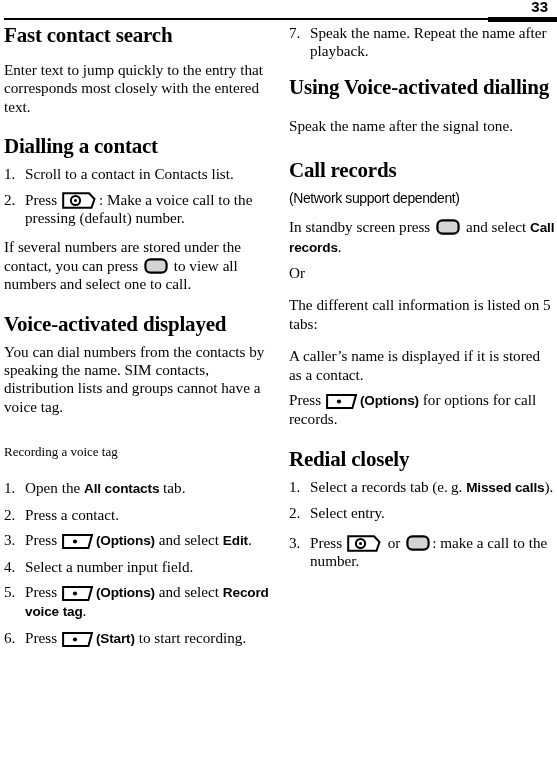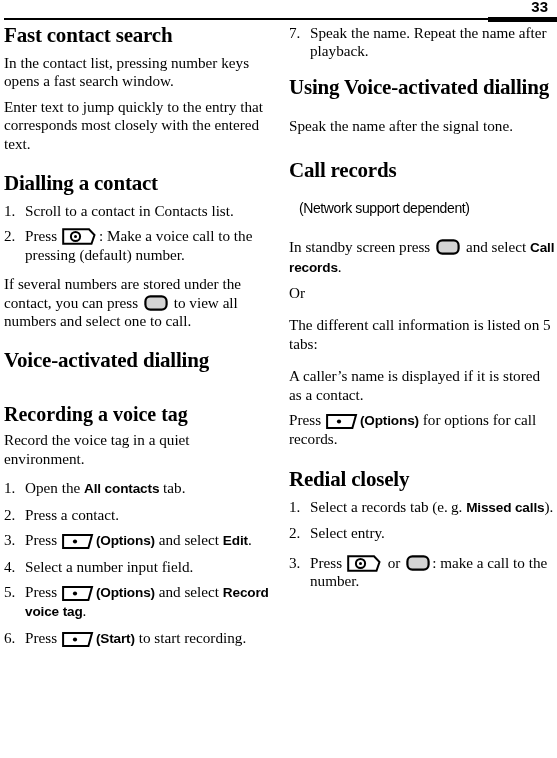--- a/index.html
+++ b/index.html
@@ -67,22 +67,22 @@
     font-family: "Liberation Serif", "DejaVu Serif", serif;
     font-weight: bold;
     font-size: 21px;
     line-height: 23px;
     margin: 0;
     padding: 0;
     letter-spacing: -0.2px;
   }
   h3.sub {
     font-family: "Liberation Serif", "DejaVu Serif", serif;
-    font-weight: bold;
-    font-size: 20px;
+    font-weight: normal;
+    font-size: 13px;
     line-height: 19px;
     margin: 0;
     padding: 0;
   }
   p.body {
     font-size: 15.2px;
     line-height: 18.4px;
     margin: 0;
     padding: 0;
   }
@@ -110,21 +110,21 @@
     font-family: "Liberation Sans", "DejaVu Sans", sans-serif;
     font-weight: bold;
     font-size: 13.6px;
     letter-spacing: -0.15px;
   }
   .netnote {
     font-family: "Liberation Sans", "DejaVu Sans", sans-serif;
     font-size: 14px;
     line-height: 18px;
     letter-spacing: -0.4px;
-    margin: 10px;
+    margin: 0;
   }
 
   
   .gap-s  { height: 7px; }
   .gap-m  { height: 11px; }
   .gap-l  { height: 15px; }
   .gap-xl { height: 19px; }
   .gap-xxl{ height: 24px; }
 
   
@@ -172,21 +172,20 @@
   <div id="rule-thin"></div>
   <div id="rule-thick"></div>
 </div>
 
 <div id="content">
 
   <div class="col" id="col-left">
 
     <h2 class="sec">Fast contact search</h2>
     <div class="gap-s"></div>
-    <p class="body">In the contact list, pressing number keys opens a fast search window.</p>
     <div class="gap-s"></div>
     <p class="body">Enter text to jump quickly to the entry that corresponds most closely with the entered text.</p>
 
     <div class="gap-xl"></div>
 
     <h2 class="sec">Dialling a contact</h2>
     <div class="gap-s"></div>
 
     <div class="ol">
       <div class="li">
@@ -204,29 +203,29 @@
       </div>
     </div>
 
     <div class="gap-m"></div>
     <p class="body"><span>If several numbers are stored under the contact, you can press </span><span class="keyicon key-sel"><svg viewBox="0 0 24 16" width="24" height="16">
           <rect x="1.4" y="1.4" width="21.2" height="13.2" rx="5" ry="5" fill="#d4d4d4" stroke="#000000" stroke-width="2.2"></rect>
         </svg></span><span> to view all numbers and select one to call.</span></p>
 
     <div class="gap-xl"></div>
 
-    <h2 class="sec">Voice-activated dialling</h2>
-    <div class="gap-s"></div>
+    <h2 class="sec">Voice-activated displayed</h2>
+    <div class="gap-s"></div>
+    <p class="body">You can dial numbers from the contacts by speaking the name. SIM contacts, distribution lists and groups cannot have a voice tag.</p>
     <div class="gap-s"></div>
 
     <div class="gap-xl"></div>
 
     <h3 class="sub">Recording a voice tag</h3>
     <div class="gap-s"></div>
-    <p class="body">Record the voice tag in a quiet environment.</p>
     <div class="gap-m"></div>
 
     <div class="ol">
 
       <div class="li">
         <span class="num">1.</span><span>Open the </span><span class="ui">All contacts</span><span> tab.</span>
       </div>
       <div class="gap-s"></div>
 
       <div class="li">

